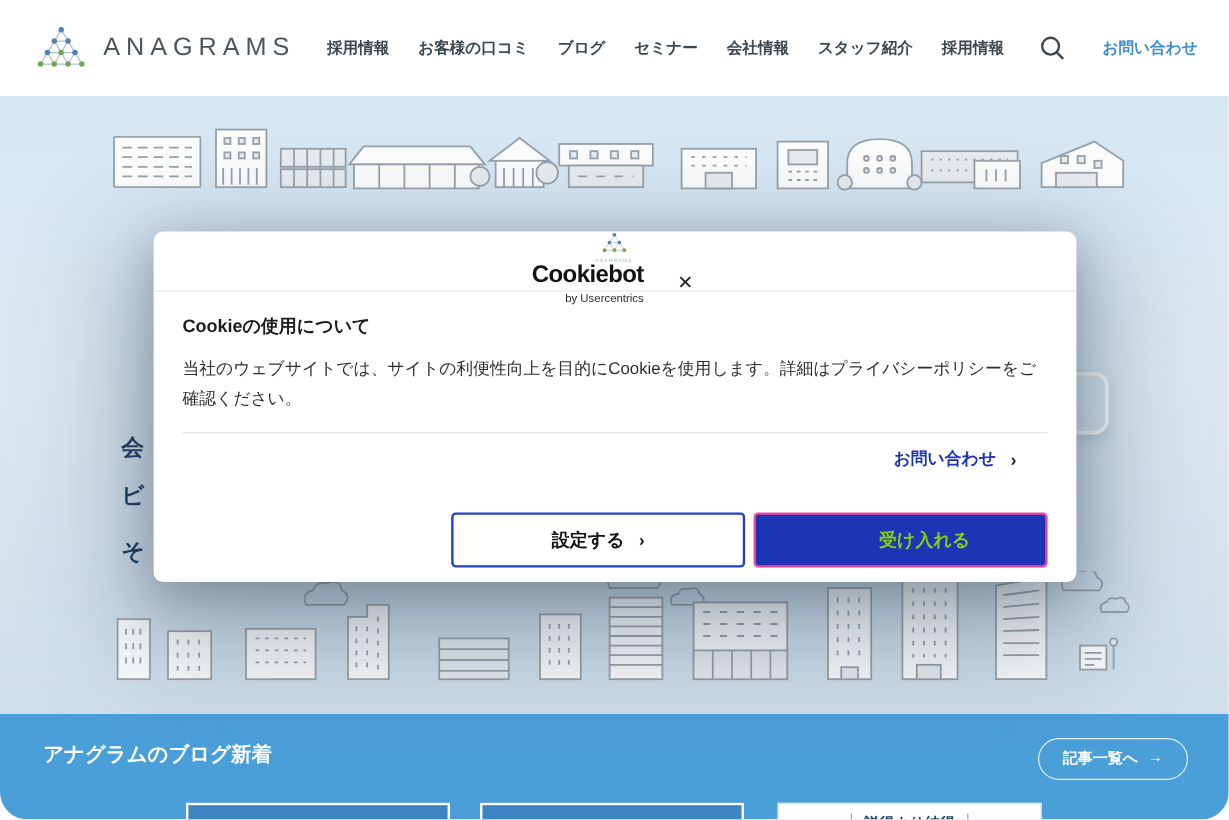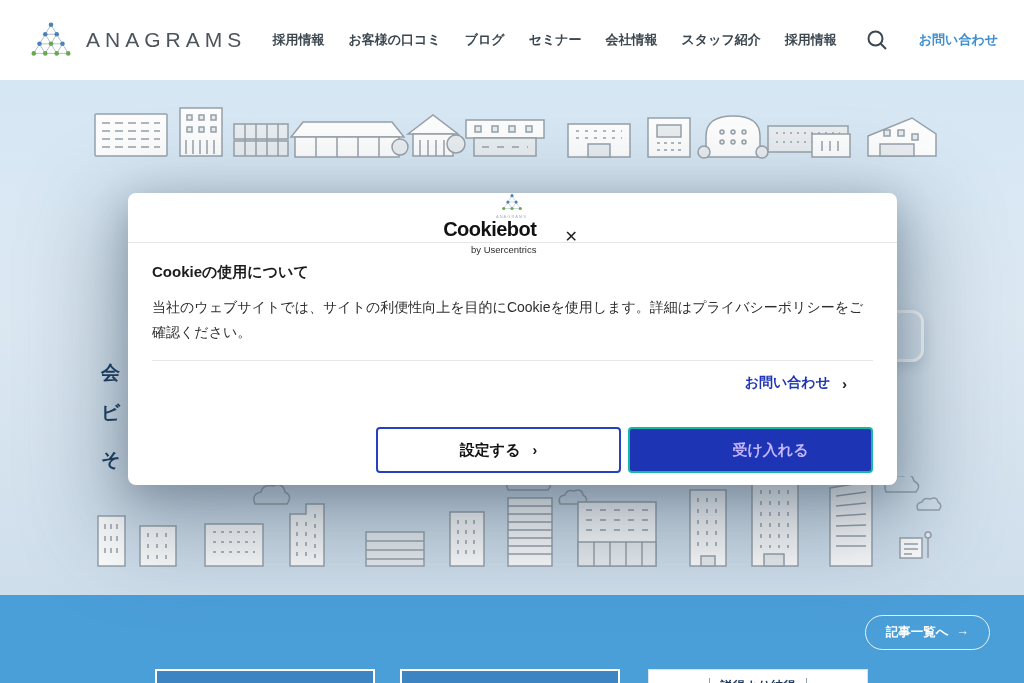--- a/index.html
+++ b/index.html
@@ -1,18 +1,18 @@
 <!DOCTYPE html>
 <html><head>
 <meta charset="utf-8">
 <style>
   * { margin:0; padding:0; box-sizing:border-box; }
   html,body { width:1024px; height:683px; overflow:hidden; }
   body { font-family:"Liberation Sans","DejaVu Sans",sans-serif; }
-  .page { position:relative; width:1024px; height:683px; background:#fff; overflow:hidden; }
+  .page { position:relative; width:1024px; height:683px; background:#fff; overflow:hidden;border-radius:23px; }
 
   
   .header { position:absolute; top:0; left:0; width:1024px; height:80px; background:#ffffff;
             display:flex; align-items:center; justify-content:space-between; padding:0 26px 0 28px; z-index:5; }
   .brand { display:flex; align-items:center; gap:12px; }
   .brand-name { font-size:21px; letter-spacing:5px; color:#4d555c; font-weight:500; }
   .nav { display:flex; align-items:center; gap:24px; }
   .nav a { text-decoration:none; color:#3c4750; font-size:13px; font-weight:700; white-space:nowrap; }
   .nav .contact { color:#3d8fd0; margin-left:6px; }
   .search-btn { width:24px; height:24px; margin-left:4px; cursor:pointer; }
@@ -46,21 +46,21 @@
   .dialog-text { font-size:14px; color:#2e2e2e; line-height:1.75; max-width:725px; }
   .dialog-sep { border-top:1px solid #e6e6e6; margin-top:16px; }
   .details-row { display:flex; justify-content:flex-end; align-items:center; gap:12px; padding:13px 26px 0 0; }
   .details-link { font-size:14px; font-weight:700; color:#1d35b4; text-decoration:none; cursor:pointer; }
   .details-chevron { font-size:15px; font-weight:700; color:#1f1f1f; }
   .btn-row { position:absolute; right:24px; bottom:12px; display:flex; gap:7px; }
   .btn { width:245px; height:46px; display:flex; align-items:center; justify-content:center; gap:12px;
          font-size:15px; font-weight:700; border-radius:4px; cursor:pointer; }
   .btn-settings { background:#ffffff; border:2px solid #2341c0; color:#141414; }
   .btn-settings .chev { font-size:14px; color:#141414; }
-  .btn-accept { background:#1d35b4; border:2px solid #14b8a6; color:#c4b5fd;padding-left:40px; }
+  .btn-accept { background:#1d35b4; border:2px solid #ec4899; color:#84cc16;padding-left:40px; }
 
   
   .blog-band { position:absolute; top:595px; left:0; width:1024px; height:88px; background:#4b9fd9; }
   .blog-title { position:absolute; left:36px; top:22px; font-size:17px; font-weight:700; color:#ffffff; }
   .view-all { position:absolute; right:34px; top:20px; display:flex; align-items:flex-start; gap:8px;
               border:1.5px solid rgba(255,255,255,0.85); border-radius:999px; padding:8px 20px;
               color:#ffffff; font-size:12.5px; font-weight:700; cursor:pointer; background:transparent; }
   .cards { position:absolute; left:0; top:74px; width:1024px; height:27px; }
   .card { position:absolute; top:0; height:40px; width:220px; }
   .card-thumb { width:100%; height:100%; border:2px solid #ffffff; background:#3d85c2; position:relative; overflow:hidden; }
@@ -346,20 +346,21 @@
         <span>設定する</span>
         <span class="chev">›</span>
       </div>
       <div class="btn btn-accept">
         <span>受け入れる</span>
       </div>
     </div>
   </div>
 
   <div class="blog-band">
+    <div class="blog-title">アナグラムのブログ新着</div>
     <div class="view-all">
       <span>記事一覧へ</span>
       <span>→</span>
     </div>
     <div class="cards">
       <div class="card card-1">
         <div class="card-thumb">
             <div class="inner-box-white"></div>
           </div>
       </div>

